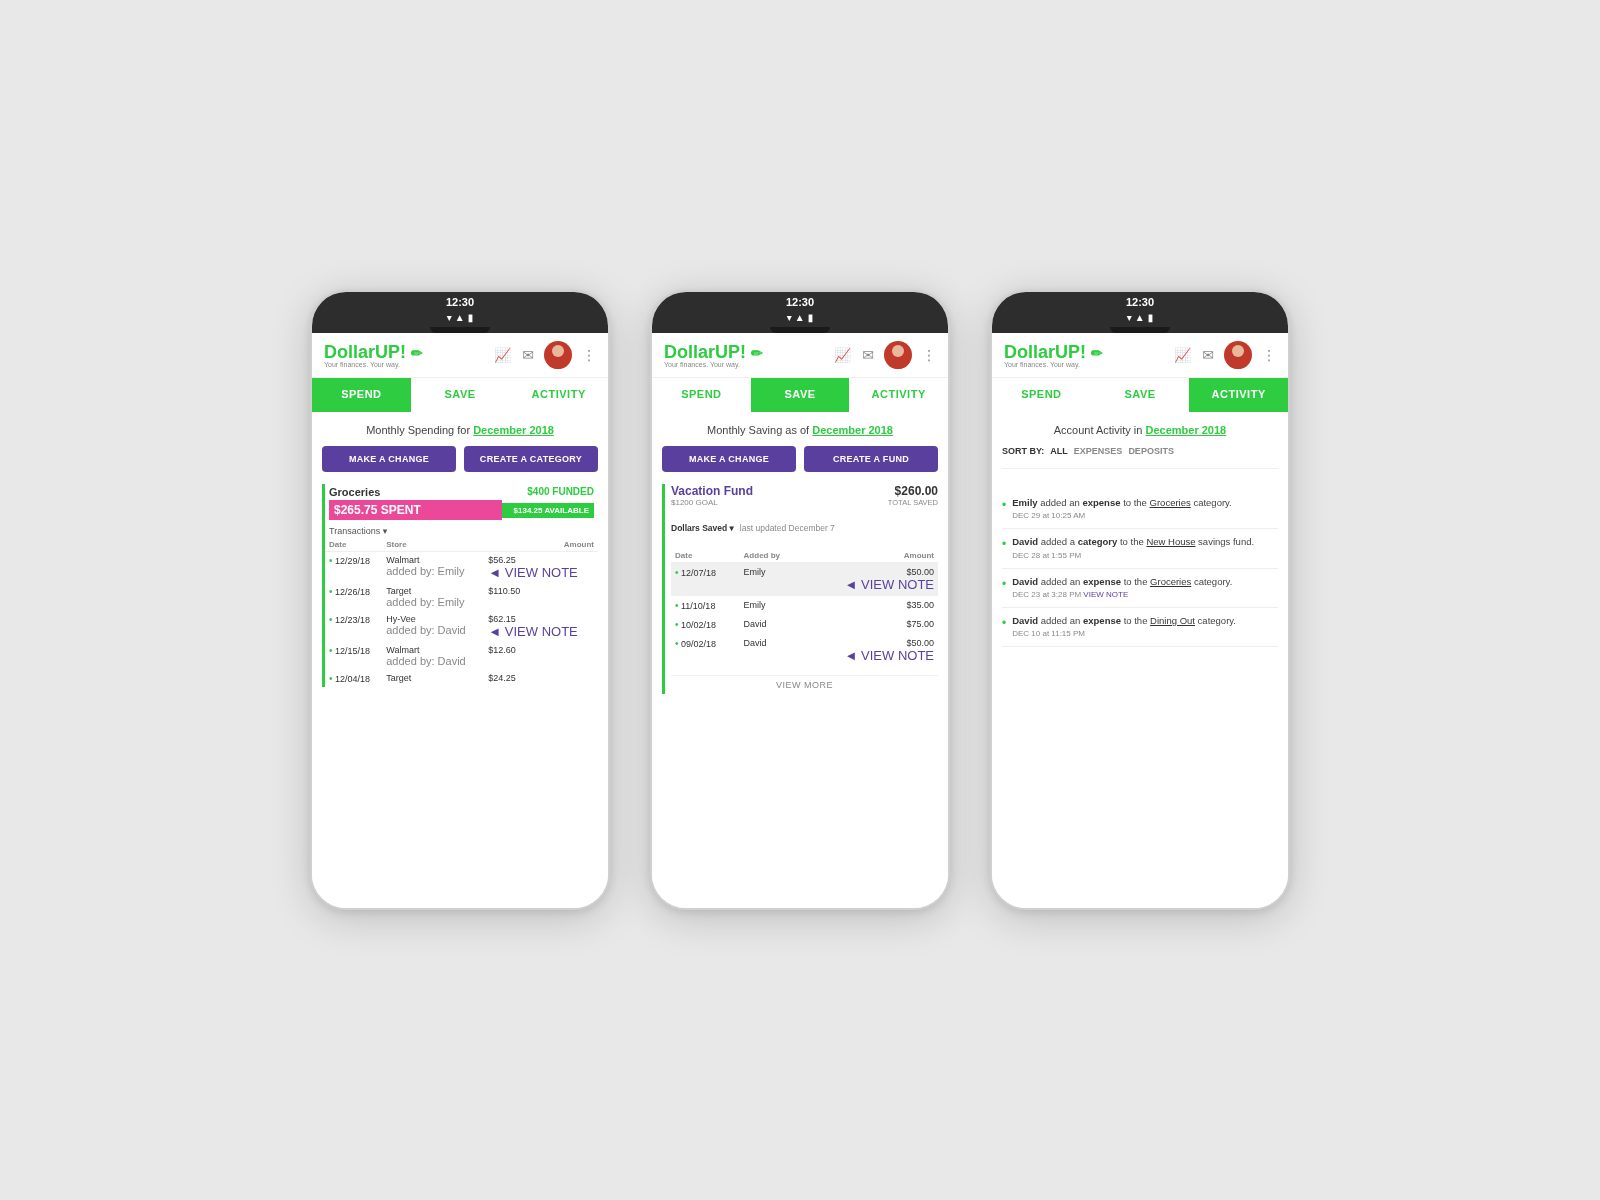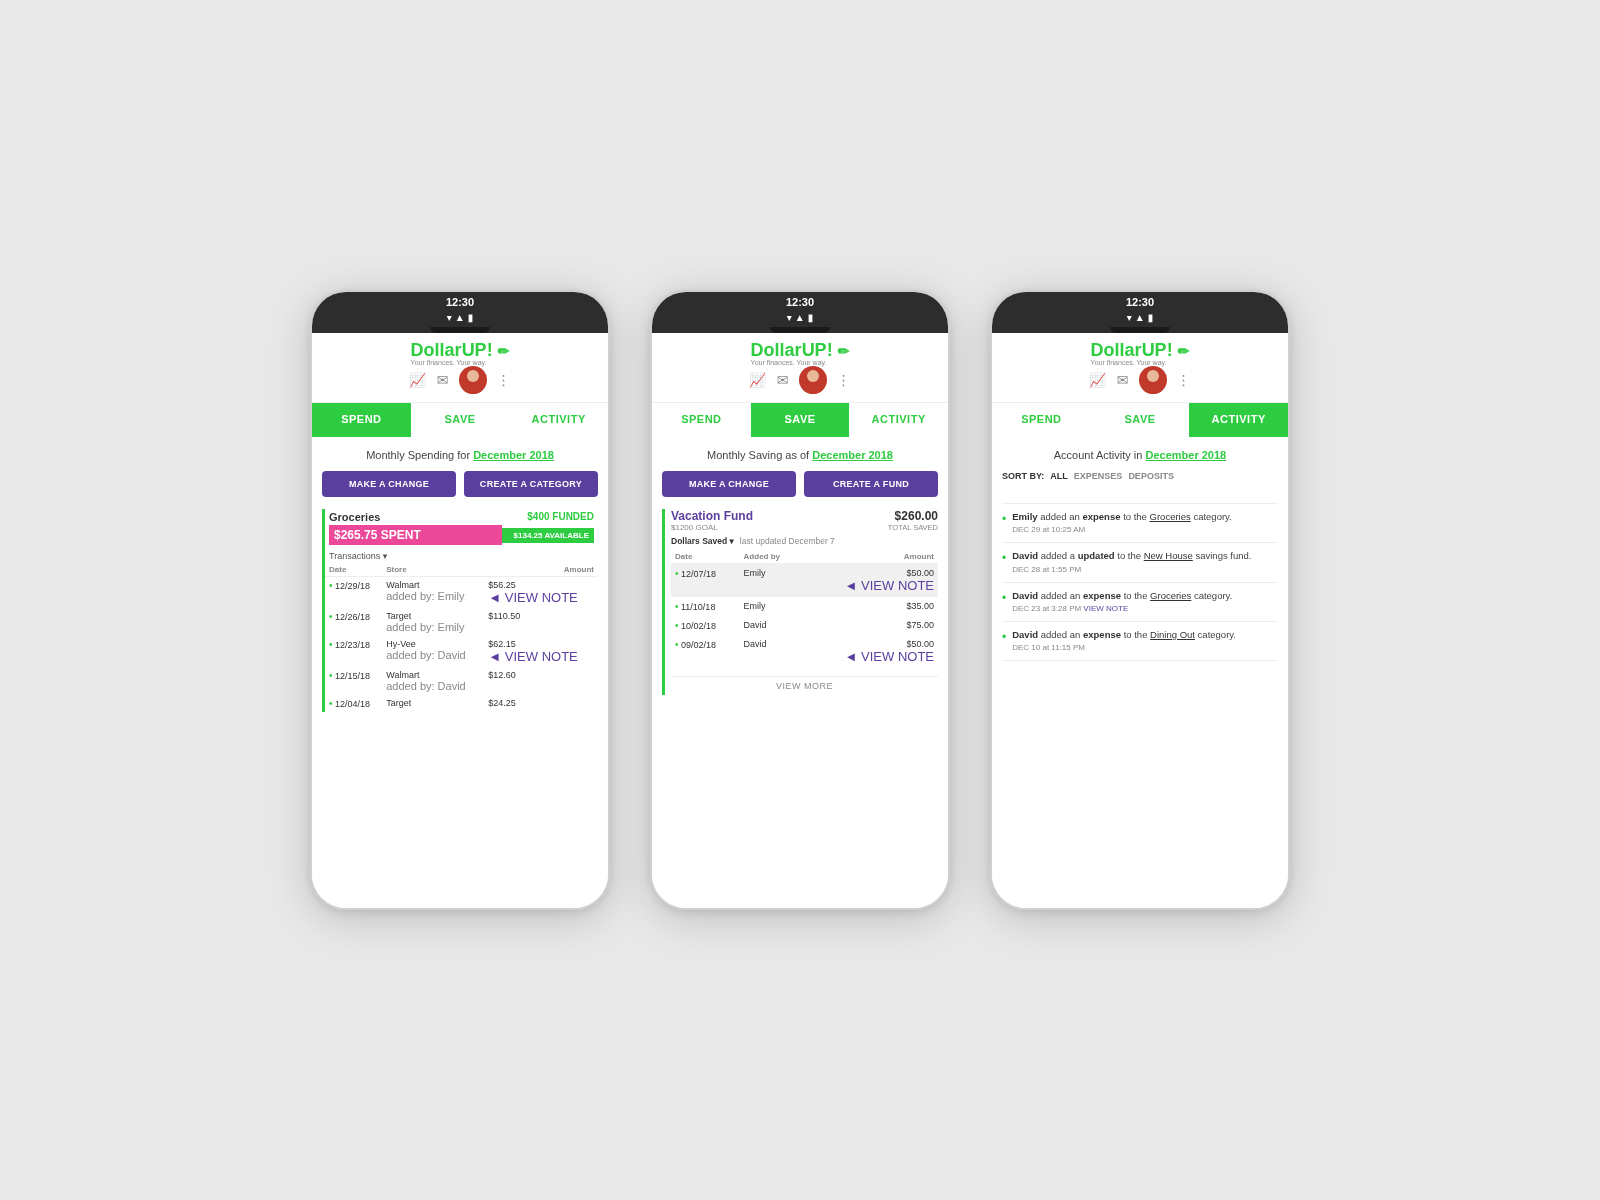--- a/index.html
+++ b/index.html
@@ -60,21 +60,20 @@
       border-radius: 0 0 8px 8px;
     }
     
     .app-header {
       background: #fff;
       padding: 8px 12px;
       display: flex;
       align-items: center;
       justify-content: space-between;
       border-bottom: 1px solid #eee;
-      flex-direction: column;
     }
     .logo {
       display: flex;
       flex-direction: column;
     }
     .logo-title {
       font-size: 18px;
       font-weight: bold;
       color: #333;
       line-height: 1;
@@ -242,21 +241,21 @@
     .fund-goal { color: #888; font-size: 8px; }
     .fund-total-saved { text-align: right; }
     .fund-amount { color: #333; font-weight: bold; font-size: 12px; }
     .fund-label { font-size: 7.5px; color: #888; }
     .fund-filter {
       display: flex;
       align-items: center;
       gap: 6px;
       font-size: 8.5px;
       color: #333;
-      margin: 4px 0;
+      margin: 16px 0;
     }
     .fund-filter .filter-name { font-weight: bold; }
     .fund-filter .filter-date { color: #888; }
     .savings-table {
       width: 100%;
       border-collapse: collapse;
     }
     .savings-table th {
       font-size: 8px;
       color: #888;
@@ -280,26 +279,26 @@
       margin-top: 8px;
       padding: 4px;
       border-top: 1px solid #eee;
       letter-spacing: 0.5px;
     }
     
     .sort-row {
       display: flex;
       align-items: center;
       gap: 6px;
-      margin-bottom: 0;
+      margin-bottom: 21px;
       font-size: 9px;
       font-weight: bold;
       color: #333;
       border-bottom: 1px solid #eee;
-      padding-bottom: 22px;
+      padding-bottom: 12px;
     }
     .sort-label { color: #333; }
     .sort-opt { color: #888; cursor: pointer; }
     .sort-opt.active { color: #333; font-weight: bold; }
     .activity-item {
       border-bottom: 1px solid #eee;
       padding: 6px 0;
       font-size: 9.5px;
       display: flex;
       gap: 6px;
@@ -564,21 +563,21 @@
         <span class="activity-dot">•</span>
         <div class="activity-text">
           <strong>Emily</strong> added an <strong>expense</strong> to the <span class="link">Groceries</span> category.
           <span class="activity-date">DEC 29 at 10:25 AM</span>
         </div>
       </div>
 
       <div class="activity-item">
         <span class="activity-dot">•</span>
         <div class="activity-text">
-          <strong>David</strong> added a <strong>updated</strong> to the <span class="link">New House</span> savings fund.
+          <strong>David</strong> added a <strong>category</strong> to the <span class="link">New House</span> savings fund.
           <span class="activity-date">DEC 28 at 1:55 PM</span>
         </div>
       </div>
 
       <div class="activity-item">
         <span class="activity-dot">•</span>
         <div class="activity-text">
           <strong>David</strong> added an <strong>expense</strong> to the <span class="link">Groceries</span> category.
           <span class="activity-date">DEC 23 at 3:28 PM <span class="activity-view-note">VIEW NOTE</span></span>
         </div>

